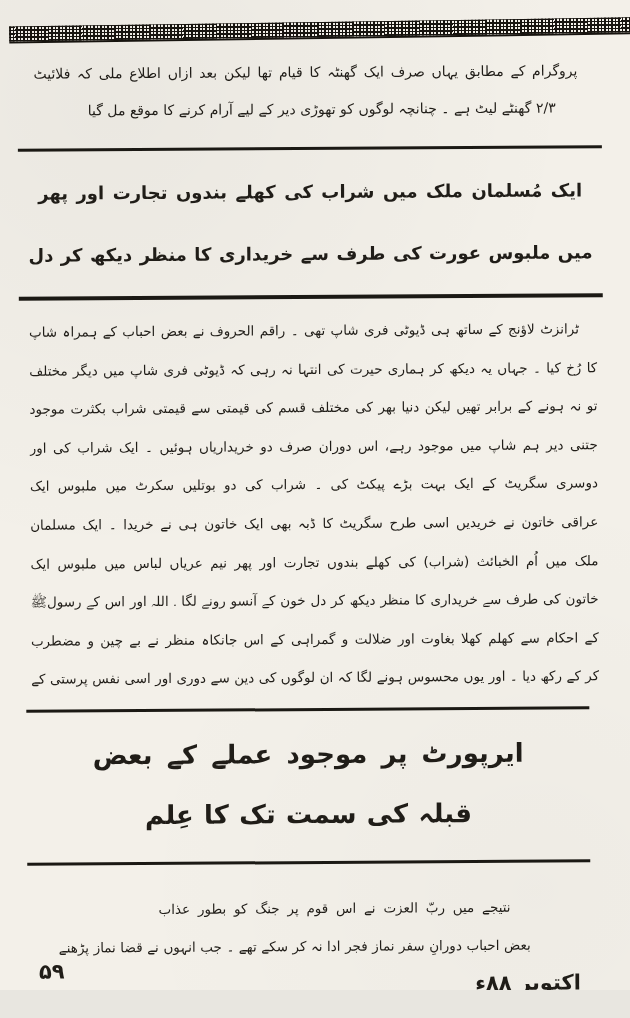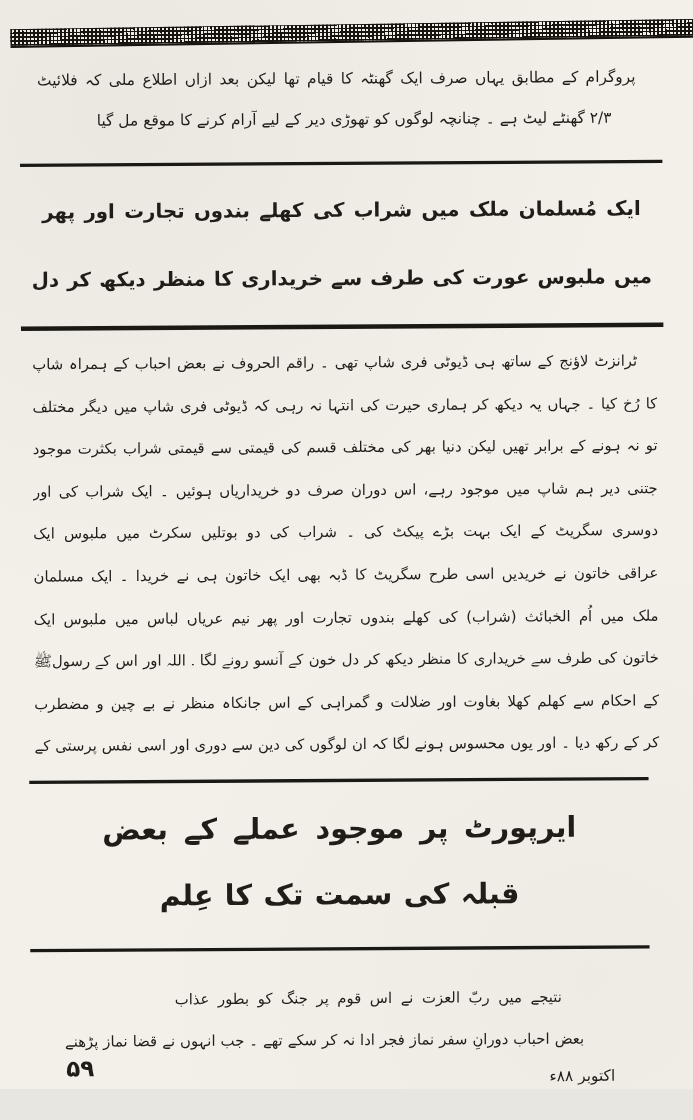--- a/index.html
+++ b/index.html
@@ -63,25 +63,25 @@
   .bodypara .ln{max-height:38.6px;}
   .bodypara .first{padding-right:18px;}
   
   .closing{position:absolute;top:889px;right:32px;left:30px;font-size:13.5px;line-height:38px;}
   .closing .c0{padding-right:90px;padding-left:126px;max-height:38px;}
   .closing .c1{padding-right:70px;padding-left:26px;max-height:38px;}
   
   .pageno{
     position:absolute;left:36px;top:958px;
     font-size:21px;font-weight:bold;letter-spacing:3px;
-    direction:rtl;text-align:left;margin-left:21px;
+    direction:rtl;text-align:left;
   }
   .issue{
-    position:absolute;right:74px;top:972px;
-    font-size:14px;font-weight:normal;
+    position:absolute;right:52px;top:972px;
+    font-size:21px;font-weight:bold;
   }
 </style>
 </head>
 <body>
 
 <div class="page">
   <div class="tilt">
 
     <div class="halftone"></div>
 

